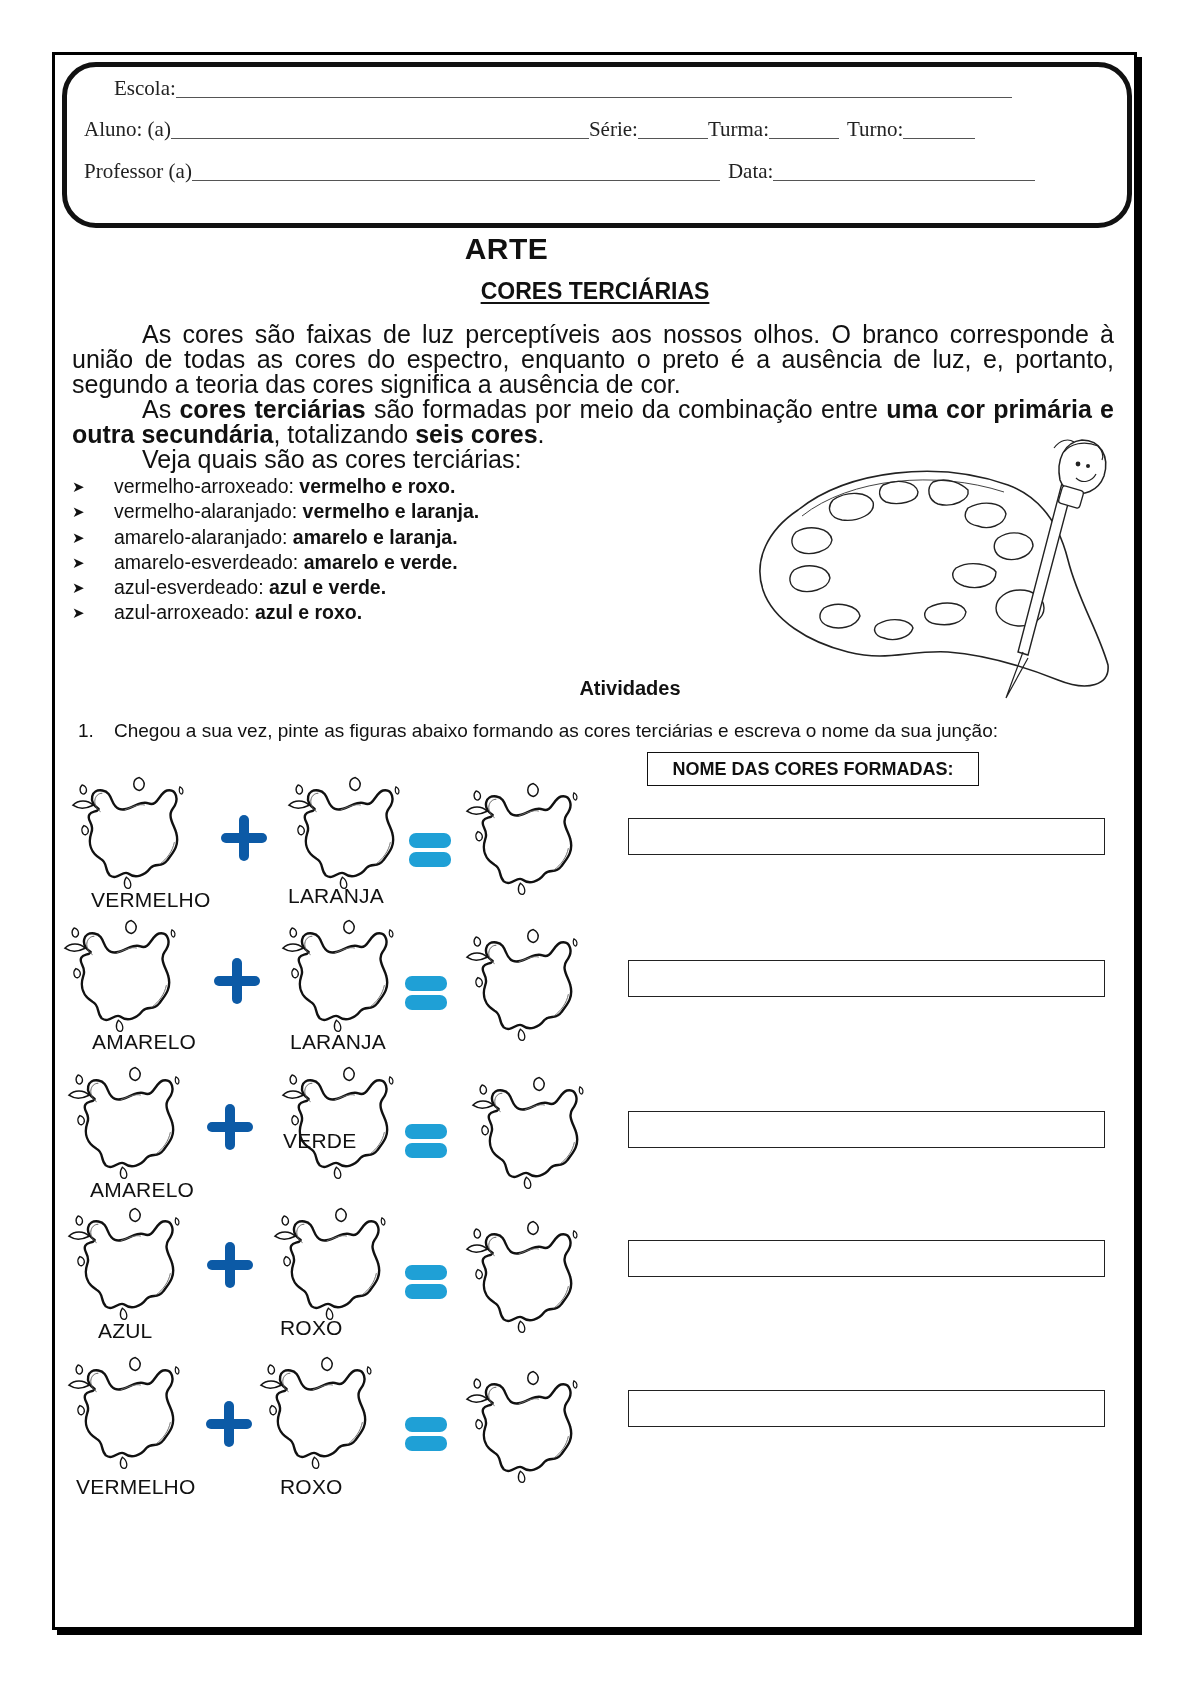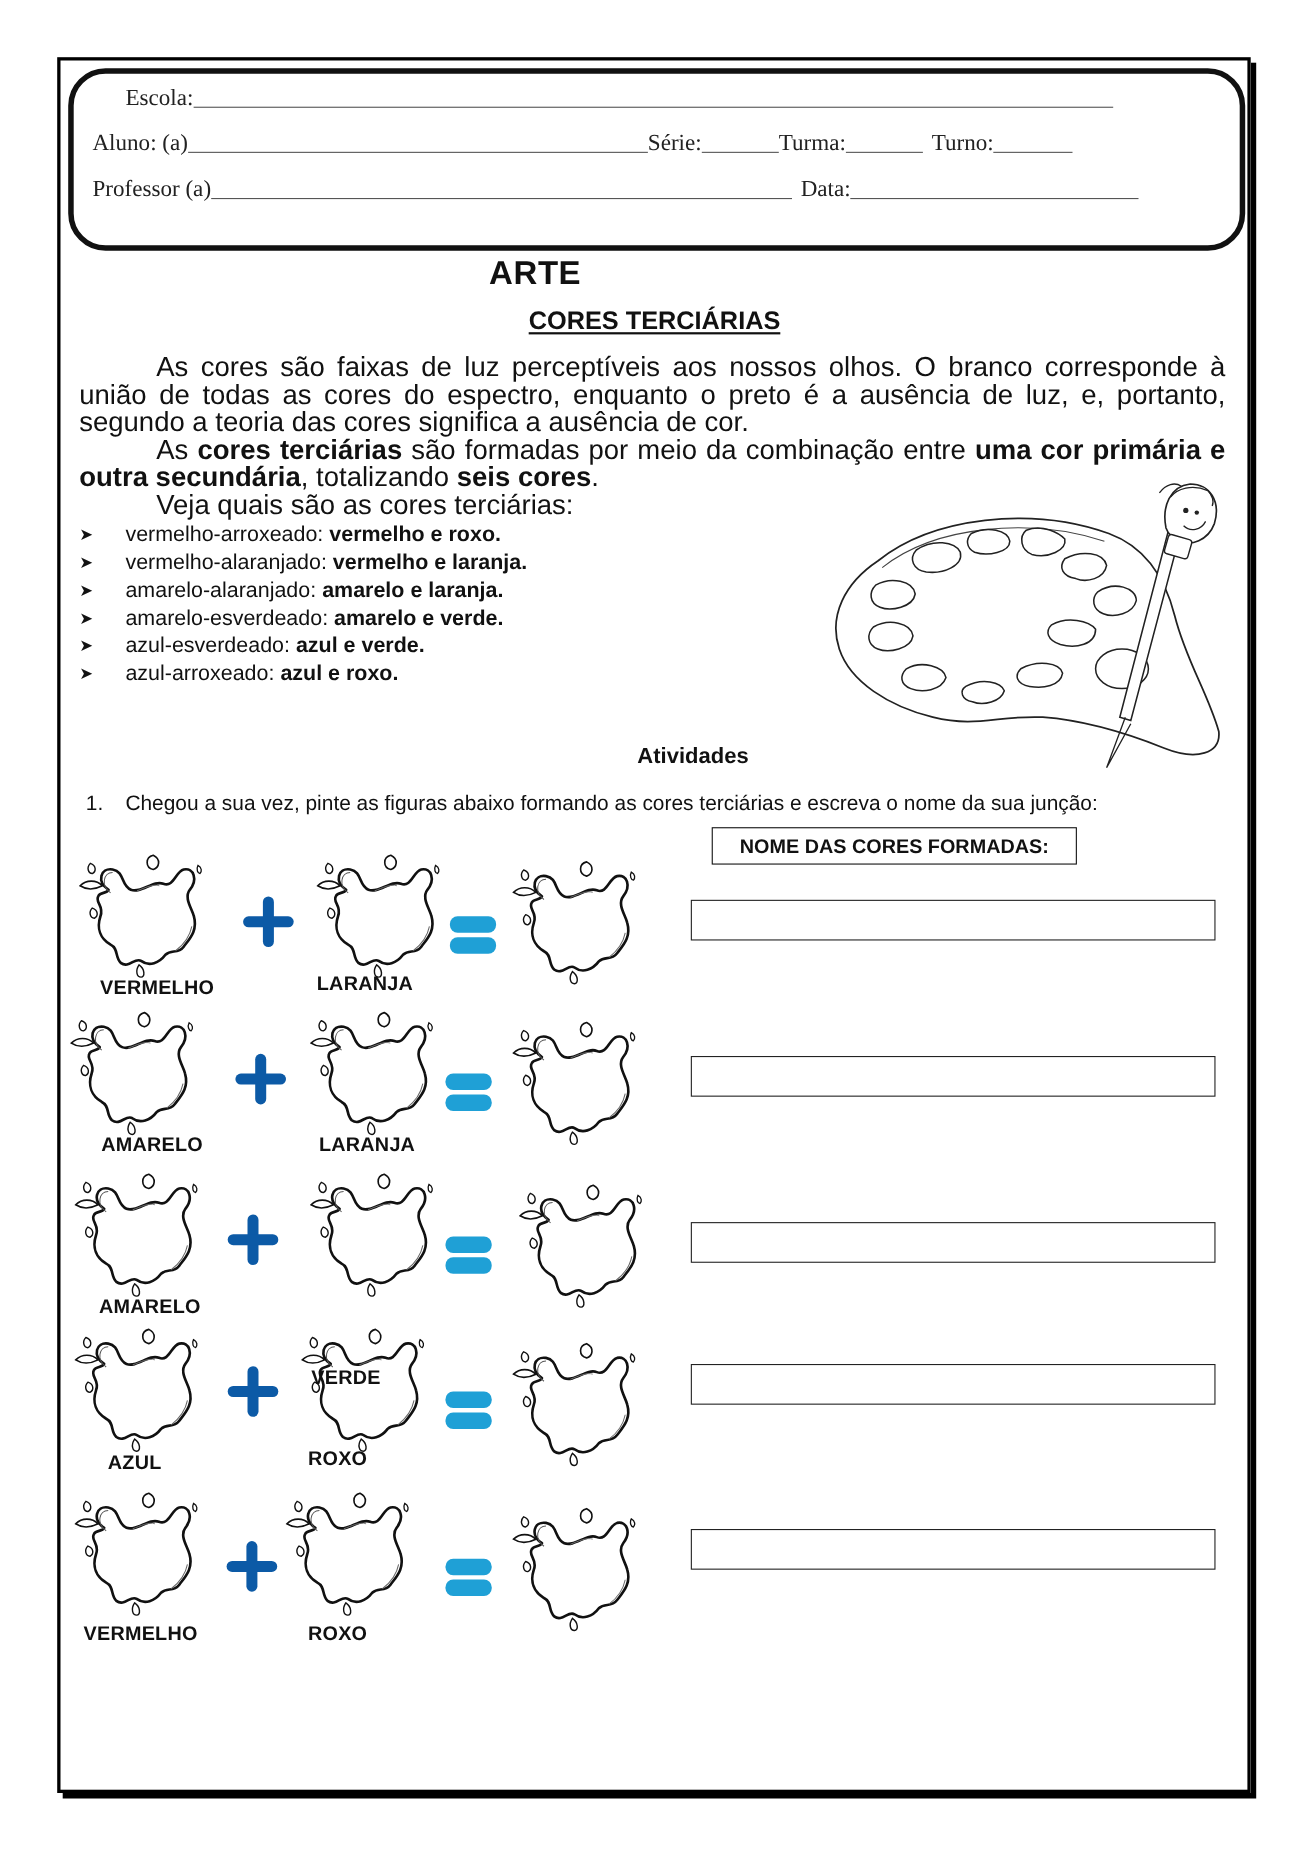--- a/index.html
+++ b/index.html
@@ -2,39 +2,39 @@
 <html><head>
 <meta charset="utf-8">
 <style>
   html, body { margin:0; padding:0; background:#ffffff; }
   body { width:1190px; height:1682px; position:relative; overflow:hidden; font-family:"Liberation Sans", sans-serif; color:#111; }
   .page-border { position:absolute; left:52px; top:52px; width:1085px; height:1578px; border:3px solid #000; box-shadow:5px 5px 0 #000; box-sizing:border-box; }
   .header-box { position:absolute; left:62px; top:62px; width:1070px; height:166px; border:5px solid #111; border-radius:34px; box-sizing:border-box; }
   .hline { position:absolute; font-family:"Liberation Serif", serif; font-size:21px; color:#222; display:flex; align-items:flex-end; white-space:nowrap; }
   .hline .lbl { font-family:"Liberation Serif", serif; }
   .blank { display:inline-block; border-bottom:1.5px solid #555; height:20px; margin-bottom:3px; }
-  .title-arte { position:absolute; left:0; width:973px; top:232px; text-align:center; font-weight:bold; font-size:30px; letter-spacing:0.5px; }
+  .title-arte { position:absolute; left:0; width:973px; top:232px; text-align:center; font-weight:bold; font-size:30px; letter-spacing:0.5px;padding-left:20px; }
   .title-sub { position:absolute; left:0; width:1190px; top:278px; text-align:center; font-weight:bold; font-size:23px; }
   .title-sub span { text-decoration:underline; text-underline-offset:3px; }
   .para { position:absolute; left:72px; width:1042px; font-size:25px; line-height:25px; text-align:justify; }
   .para .ind { display:inline-block; width:70px; }
   ul.bullets { position:absolute; left:72px; top:474px; margin:0; padding:0; list-style:none; font-size:19.5px; line-height:25.3px; }
   ul.bullets li { display:flex; align-items:center; }
   ul.bullets .arrow { width:42px; font-size:15px; }
   .palette { position:absolute; left:738px; top:430px; width:390px; height:275px; }
   .atividades { position:absolute; left:0; width:1260px; top:677px; text-align:center; font-weight:bold; font-size:20px; }
   .atividades span { }
   .instruction { position:absolute; left:78px; top:720px; font-size:19px; white-space:nowrap; }
   .instruction .num { display:inline-block; width:36px; }
   .nome-box { position:absolute; left:647px; top:752px; width:332px; height:34px; border:1.5px solid #111; box-sizing:border-box; display:flex; align-items:center; justify-content:center; font-weight:bold; font-size:18px; }
   .answer-box { position:absolute; left:628px; width:477px; height:37px; border:1.5px solid #222; box-sizing:border-box; background:#fff; }
   .splash { position:absolute; width:130px; height:120px; }
   .plus { position:absolute; width:50px; height:50px; }
   .equals { position:absolute; width:44px; height:38px; }
-  .elabel { position:absolute; font-weight:bold; font-size:18px; letter-spacing:0.2px; white-space:nowrap; }
+  .elabel { position:absolute; font-weight:normal; font-size:21px; letter-spacing:0.2px; white-space:nowrap; }
 </style>
 </head>
 <body>
 
 <svg width="0" height="0" style="position:absolute">
   <defs>
     <g id="splash-shape">
       <path d="M30,40 C18,32 22,18 34,20 C46,22 42,36 52,40 C62,44 74,30 84,34 C94,38 96,22 104,20 C114,18 118,30 110,40 C104,48 112,58 114,66 C118,80 110,88 104,96 C98,104 92,98 86,104 C80,112 70,116 62,110 C56,106 50,118 42,112 C36,106 40,98 32,94 C22,88 18,78 22,66 C26,56 16,52 20,46 C22,42 28,44 30,40 Z" fill="none" stroke="#111" stroke-width="2.6" stroke-linejoin="round"></path>
       <path d="M32,43 C22,36 25,23 34,23" fill="none" stroke="#555" stroke-width="1"></path>
       <path d="M96,100 C104,94 110,86 112,76" fill="none" stroke="#666" stroke-width="1"></path>
@@ -183,21 +183,21 @@
     <use href="#splash-shape"></use>
   </svg>
 <svg class="equals" style="left:404px; top:1122px;" viewBox="0 0 44 38">
     <rect x="1" y="2" width="42" height="15" rx="7" fill="#1fa0d6"></rect>
     <rect x="1" y="21" width="42" height="15" rx="7" fill="#1fa0d6"></rect>
   </svg>
 <svg class="splash" style="left:466px; top:1072px;" viewBox="0 0 130 130">
     <use href="#splash-shape"></use>
   </svg>
 <div class="elabel" style="left:90px; top:1178px;">AMARELO</div>
-<div class="elabel" style="left:283px; top:1242px;">VERDE</div>
+<div class="elabel" style="left:283px; top:1129px;">VERDE</div>
 <div class="answer-box" style="top:1111px;"></div>
 
 <svg class="splash" style="left:62px; top:1203px;" viewBox="0 0 130 130">
     <use href="#splash-shape"></use>
   </svg>
 <svg class="plus" style="left:205px; top:1240px;" viewBox="0 0 50 50">
     <rect x="20" y="2" width="10" height="46" rx="5" fill="#0c5aa6"></rect>
     <rect x="2" y="20" width="46" height="10" rx="5" fill="#0c5aa6"></rect>
   </svg>
 <svg class="splash" style="left:268px; top:1203px;" viewBox="0 0 130 130">

